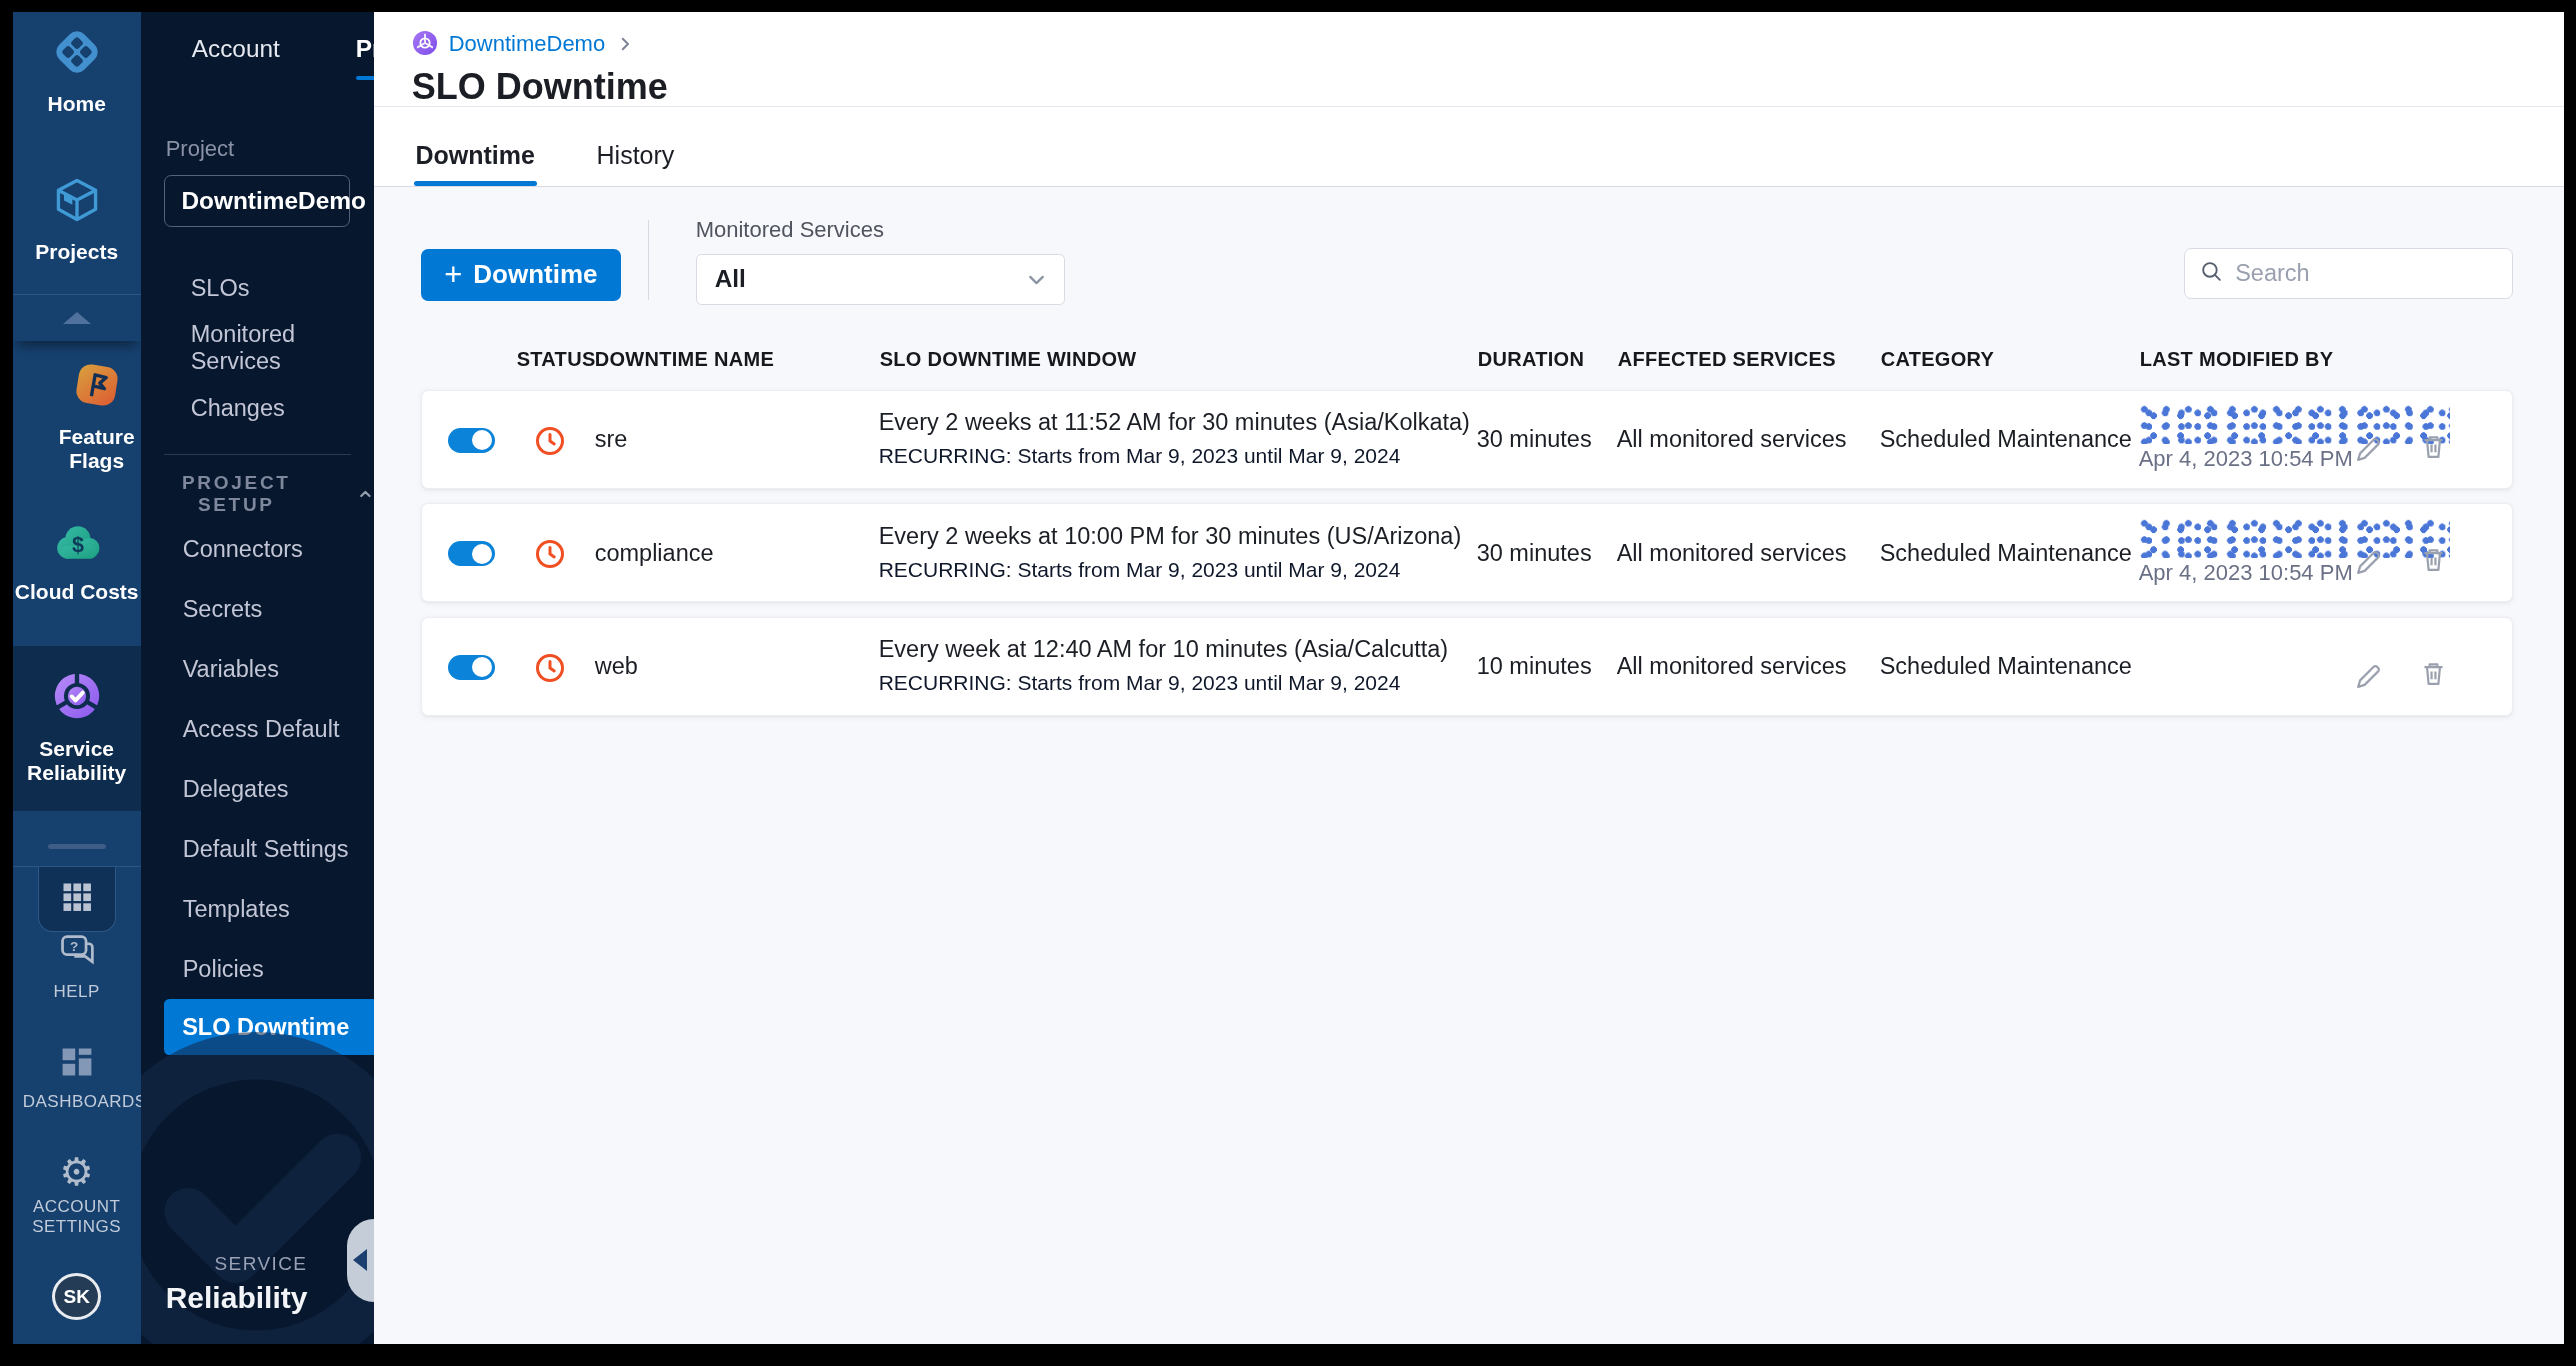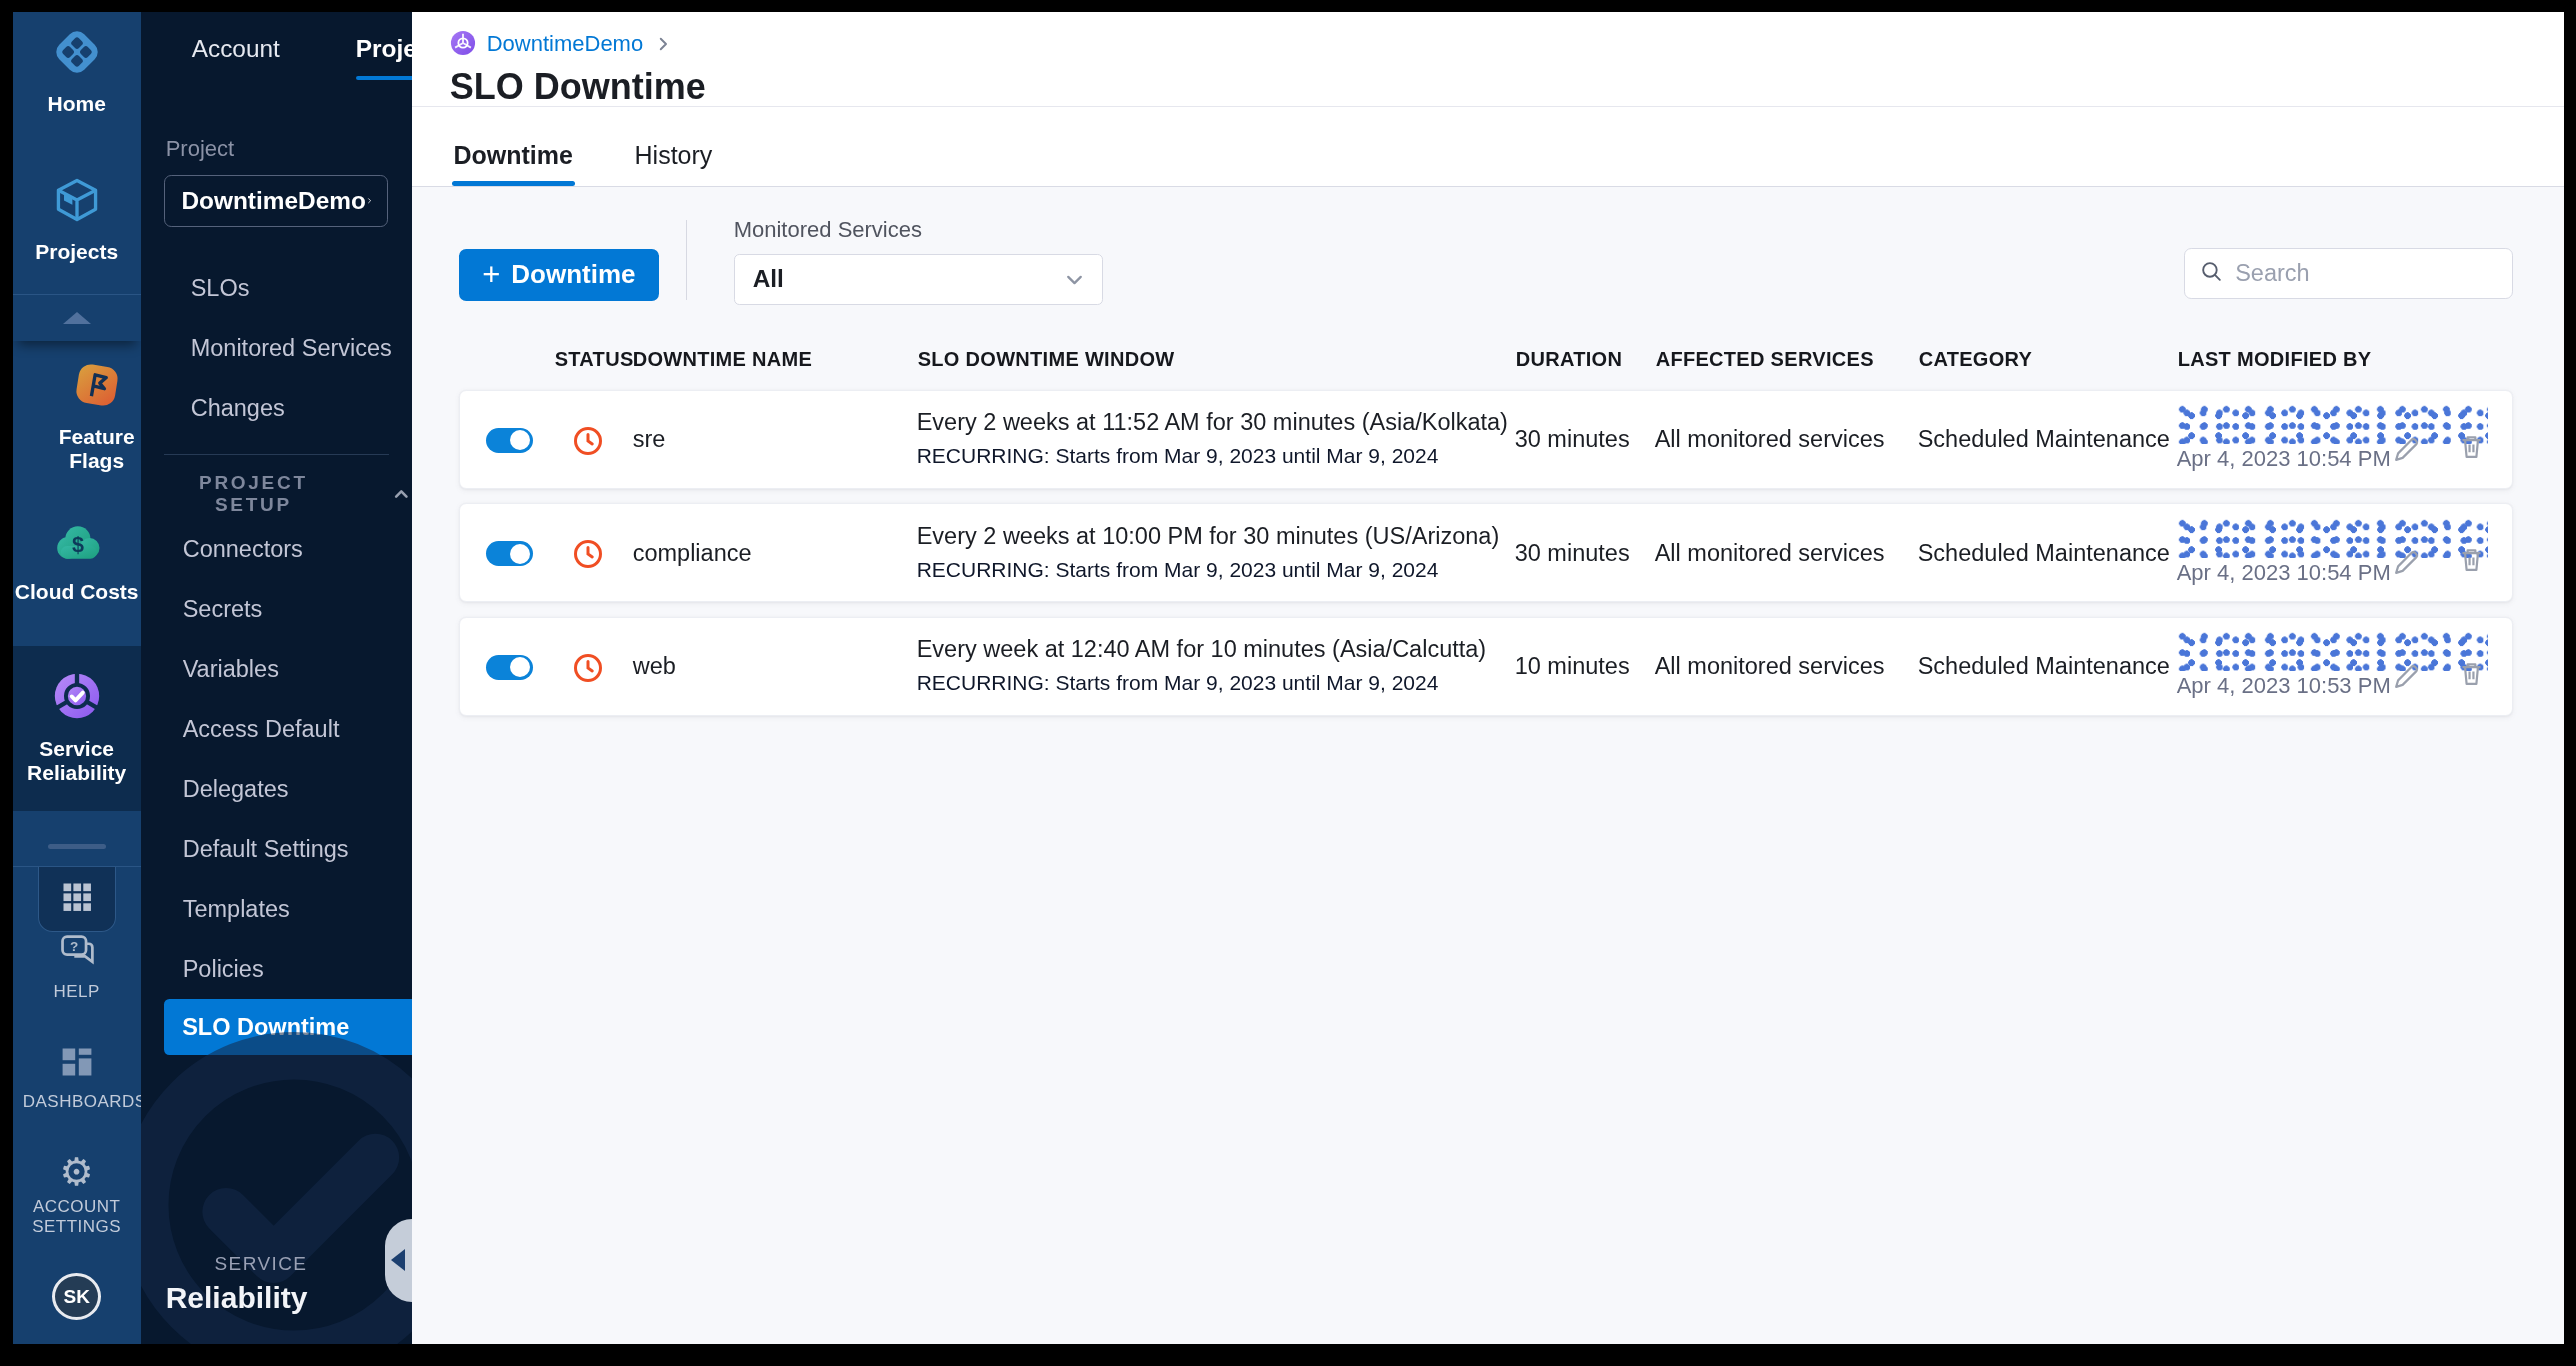--- a/index.html
+++ b/index.html
@@ -23,21 +23,21 @@
   .mn-spacer { flex:1; }
   .mn-bottom { display:flex; flex-direction:column; align-items:center; gap:7.2px; font-size:17px; color:#c2cbda; font-weight:500; letter-spacing:0.5px; width:100%; text-align:center; cursor:pointer; }
   .mn-bottom .lbl { line-height:20px; max-width:108px; }
   .mb-help { margin-bottom:42px; }
   .mb-dash { margin-bottom:42px; }
   .mb-acct { margin-bottom:36px; }
   .avatar { width:49px; height:49px; border-radius:50%; background:#243c55; border:3.6px solid #e8ebf0; color:#fff; font-size:19px; font-weight:700; display:flex; align-items:center; justify-content:center; margin-bottom:23.5px; cursor:pointer; }
   .gear-glyph { font-size:38px; color:#b0bccc; line-height:36px; }
 
   
-  .sidebar { width:271px; background:#07182e; flex-shrink:0; position:relative; overflow:hidden; color:#c3c6d6; }
+  .sidebar { width:233px; background:#07182e; flex-shrink:0; position:relative; overflow:hidden; color:#c3c6d6; }
   .sb-tabs { display:flex; padding:23.5px 0 0 51px; gap:76px; font-size:24.4px; }
   .sb-tab { color:#e6e9f0; font-weight:500; cursor:pointer; }
   .sb-tab.active { font-weight:600; color:#fff; }
   .sb-tab .underline { height:4.5px; border-radius:2.7px; background:#0278d5; margin-top:12.7px; }
   .sb-proj-label { margin:56px 0 0 25px; color:#8b92a6; font-size:22px; }
   .sb-select { margin:12.7px 23.5px 0; height:52px; border:0.9px solid #55627b; border-radius:7.2px; display:flex; align-items:center; padding:0 14.5px 0 16.3px; color:#fff; font-size:24.4px; font-weight:600; cursor:pointer; }
   .sb-select svg { margin-left:auto; }
   .sb-nav { margin-top:31px;padding-left:8px; }
   .sb-item { height:60px; display:flex; align-items:center; padding-left:42px; font-size:23.5px; color:#c3c6d6; cursor:pointer; }
   .sb-divider { margin:16.3px 22.6px 12.7px 23.5px; border-top:0.9px solid #263a55; }
@@ -484,24 +484,20 @@
               </svg>
           </span>
           <span class="cell c-name">web</span>
           <div class="cell c-window">
             <div class="l1">Every week at 12:40 AM for 10 minutes (Asia/Calcutta)</div>
             <div class="l2">RECURRING: Starts from Mar 9, 2023 until Mar 9, 2024</div>
           </div>
           <span class="cell c-dur">10 minutes</span>
           <span class="cell c-aff">All monitored services</span>
           <span class="cell c-cat">Scheduled Maintenance</span>
-          <div class="c-mod">
-            <div class="redaction"></div>
-            <div class="timestamp">Apr 4, 2023 10:53 PM</div>
-          </div>
           <span class="row-action act-edit">
             <svg width="31" height="31" viewBox="0 0 24 24" fill="none" stroke="#9aa0ad" stroke-width="1.7" stroke-linejoin="round">
                 <path d="M4 20 l1.5-5 L16 4.5 a1.8 1.8 0 0 1 2.6 0 l0.9 0.9 a1.8 1.8 0 0 1 0 2.6 L9 18.5 Z"></path>
               </svg>
           </span>
           <span class="row-action act-del">
             <svg width="31" height="31" viewBox="0 0 24 24" fill="none" stroke="#9aa0ad" stroke-width="1.7" stroke-linejoin="round">
                 <path d="M5 7 h14 M9 7 V5 h6 v2 M7 7 l1.2 13 h7.6 L17 7"></path>
                 <path d="M10.5 10.5 v6 M13.5 10.5 v6"></path>
               </svg>

